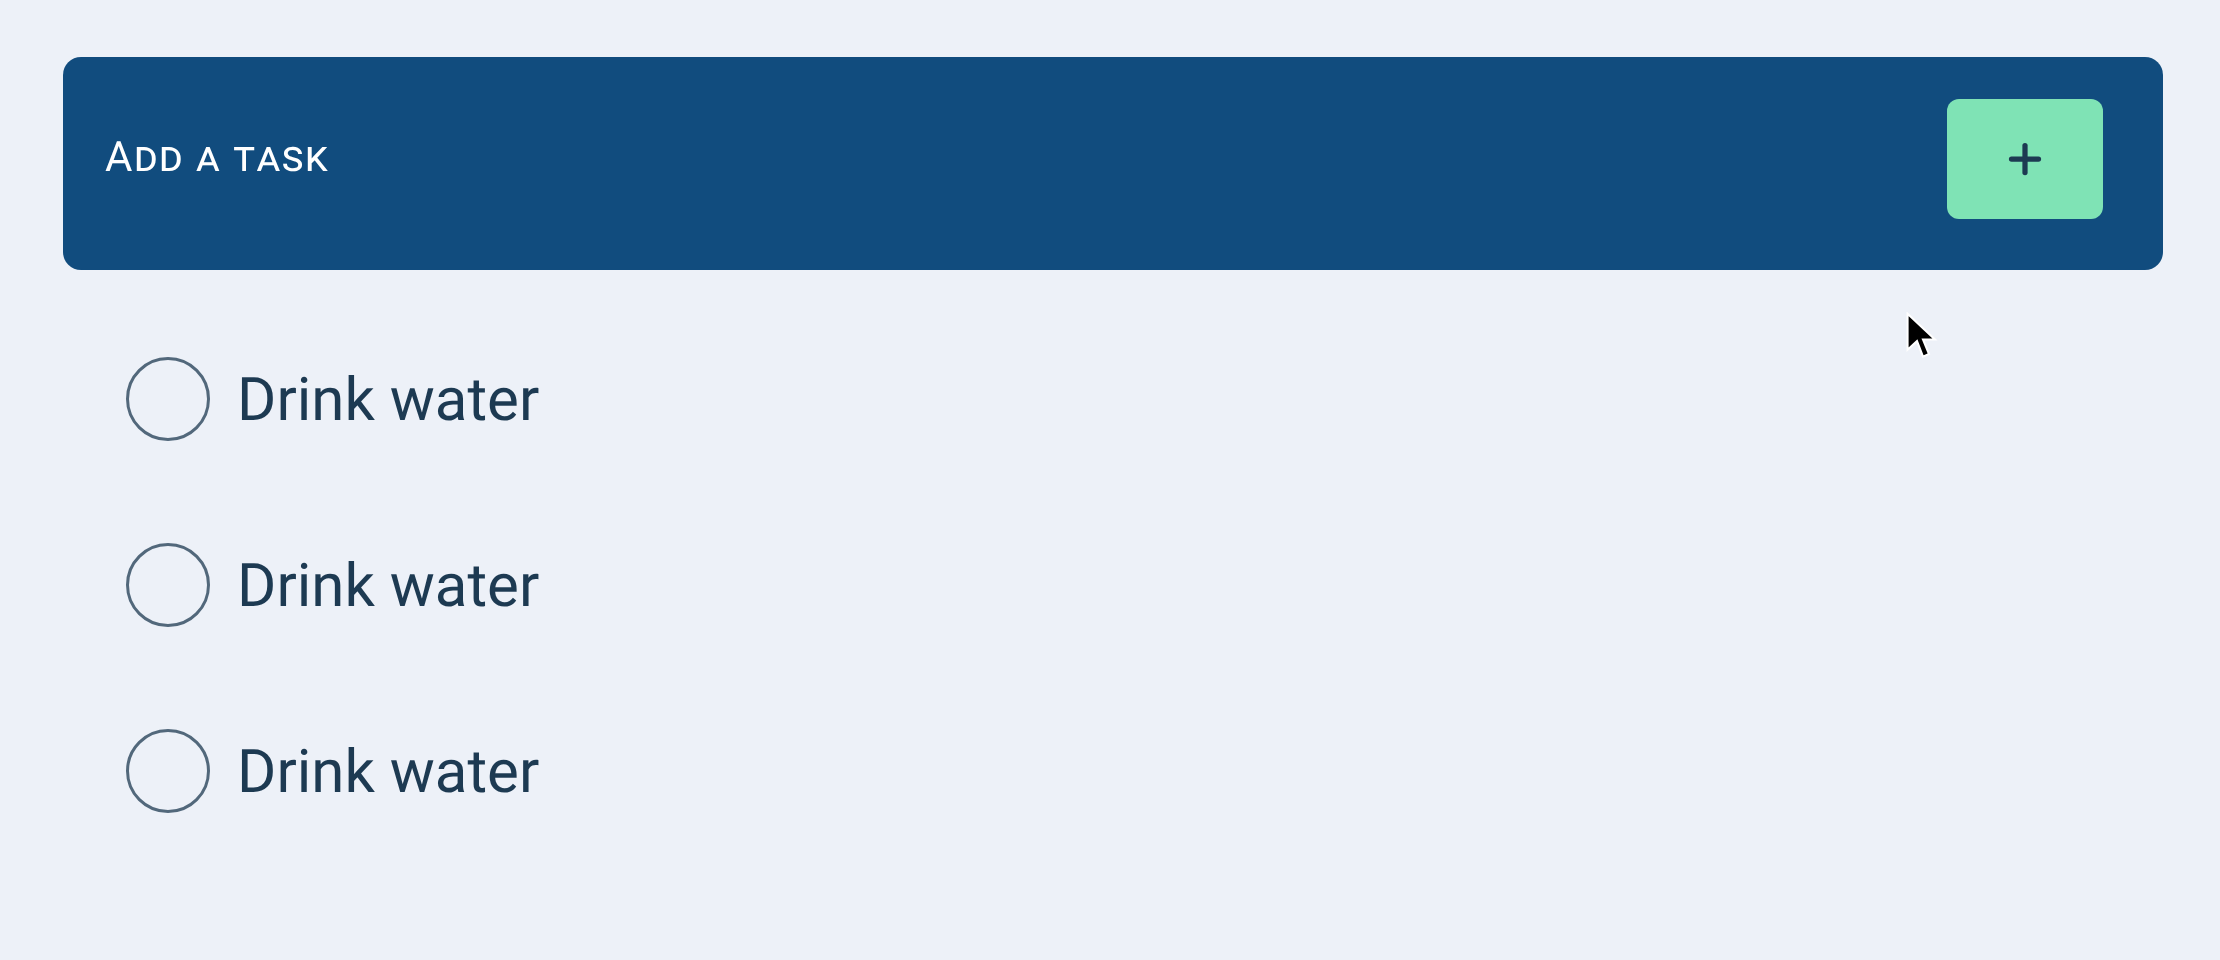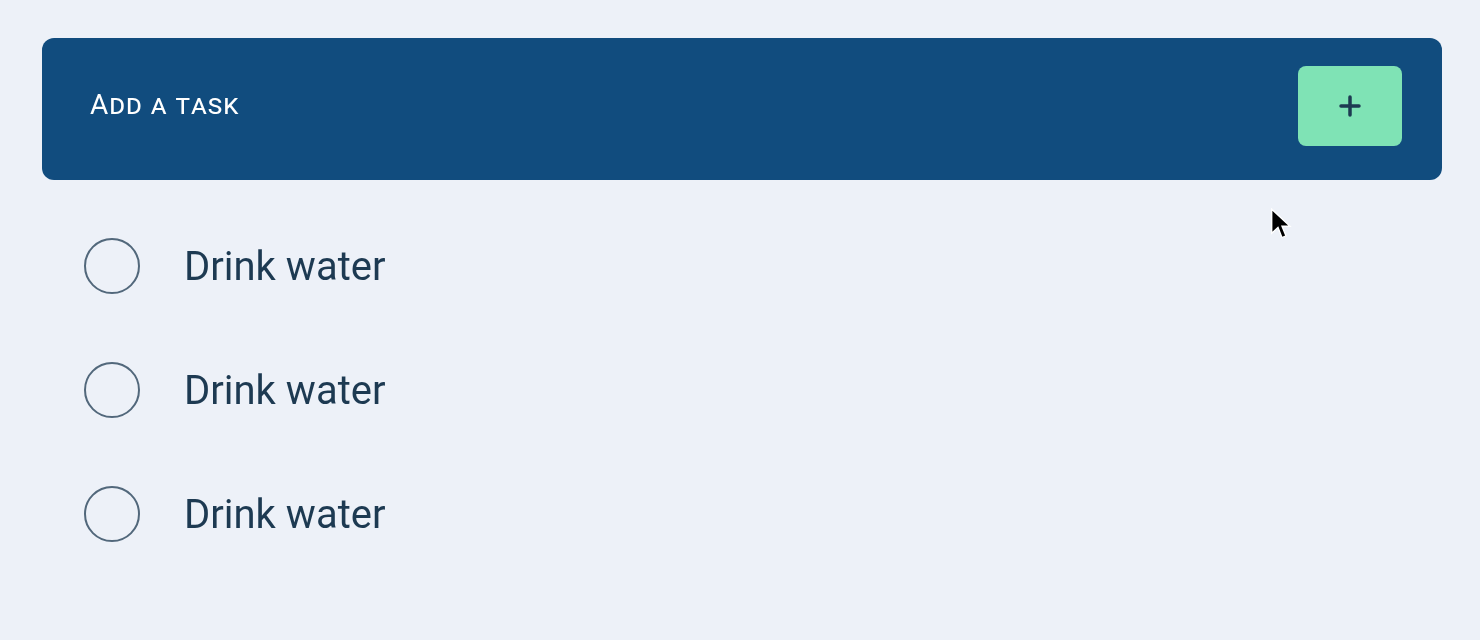--- a/index.html
+++ b/index.html
@@ -10,21 +10,21 @@
     body {
       background-color: #edf1f8;
       font-family: -apple-system, BlinkMacSystemFont, "Segoe UI", Roboto, Helvetica, Arial, sans-serif;
       width: 1480px;
       height: 640px;
       padding: 38px 38px 0 42px;
     }
     .add-task-panel {
       background-color: #114c7e;
       border-radius: 12px;
-      padding: 28px 40px 34px 48px;
+      padding: 28px 40px 34px 28px;
       display: flex;
       align-items: center;
       justify-content: space-between;
     }
     .add-task-left {
       display: flex;
       flex-direction: column;
     }
     .add-task-label {
       font-variant: small-caps;
@@ -70,21 +70,21 @@
     .plus-icon svg {
       width: 24px;
       height: 24px;
     }
     .task-list {
       padding: 58px 0 0 42px;
     }
     .task-item {
       display: flex;
       align-items: center;
-      gap: 44px;
+      gap: 18px;
       margin-bottom: 68px;
     }
     .task-checkbox {
       width: 56px;
       height: 56px;
       border-radius: 50%;
       border: 2.5px solid #1d3a52;
       background: transparent;
       cursor: pointer;
       flex-shrink: 0;

